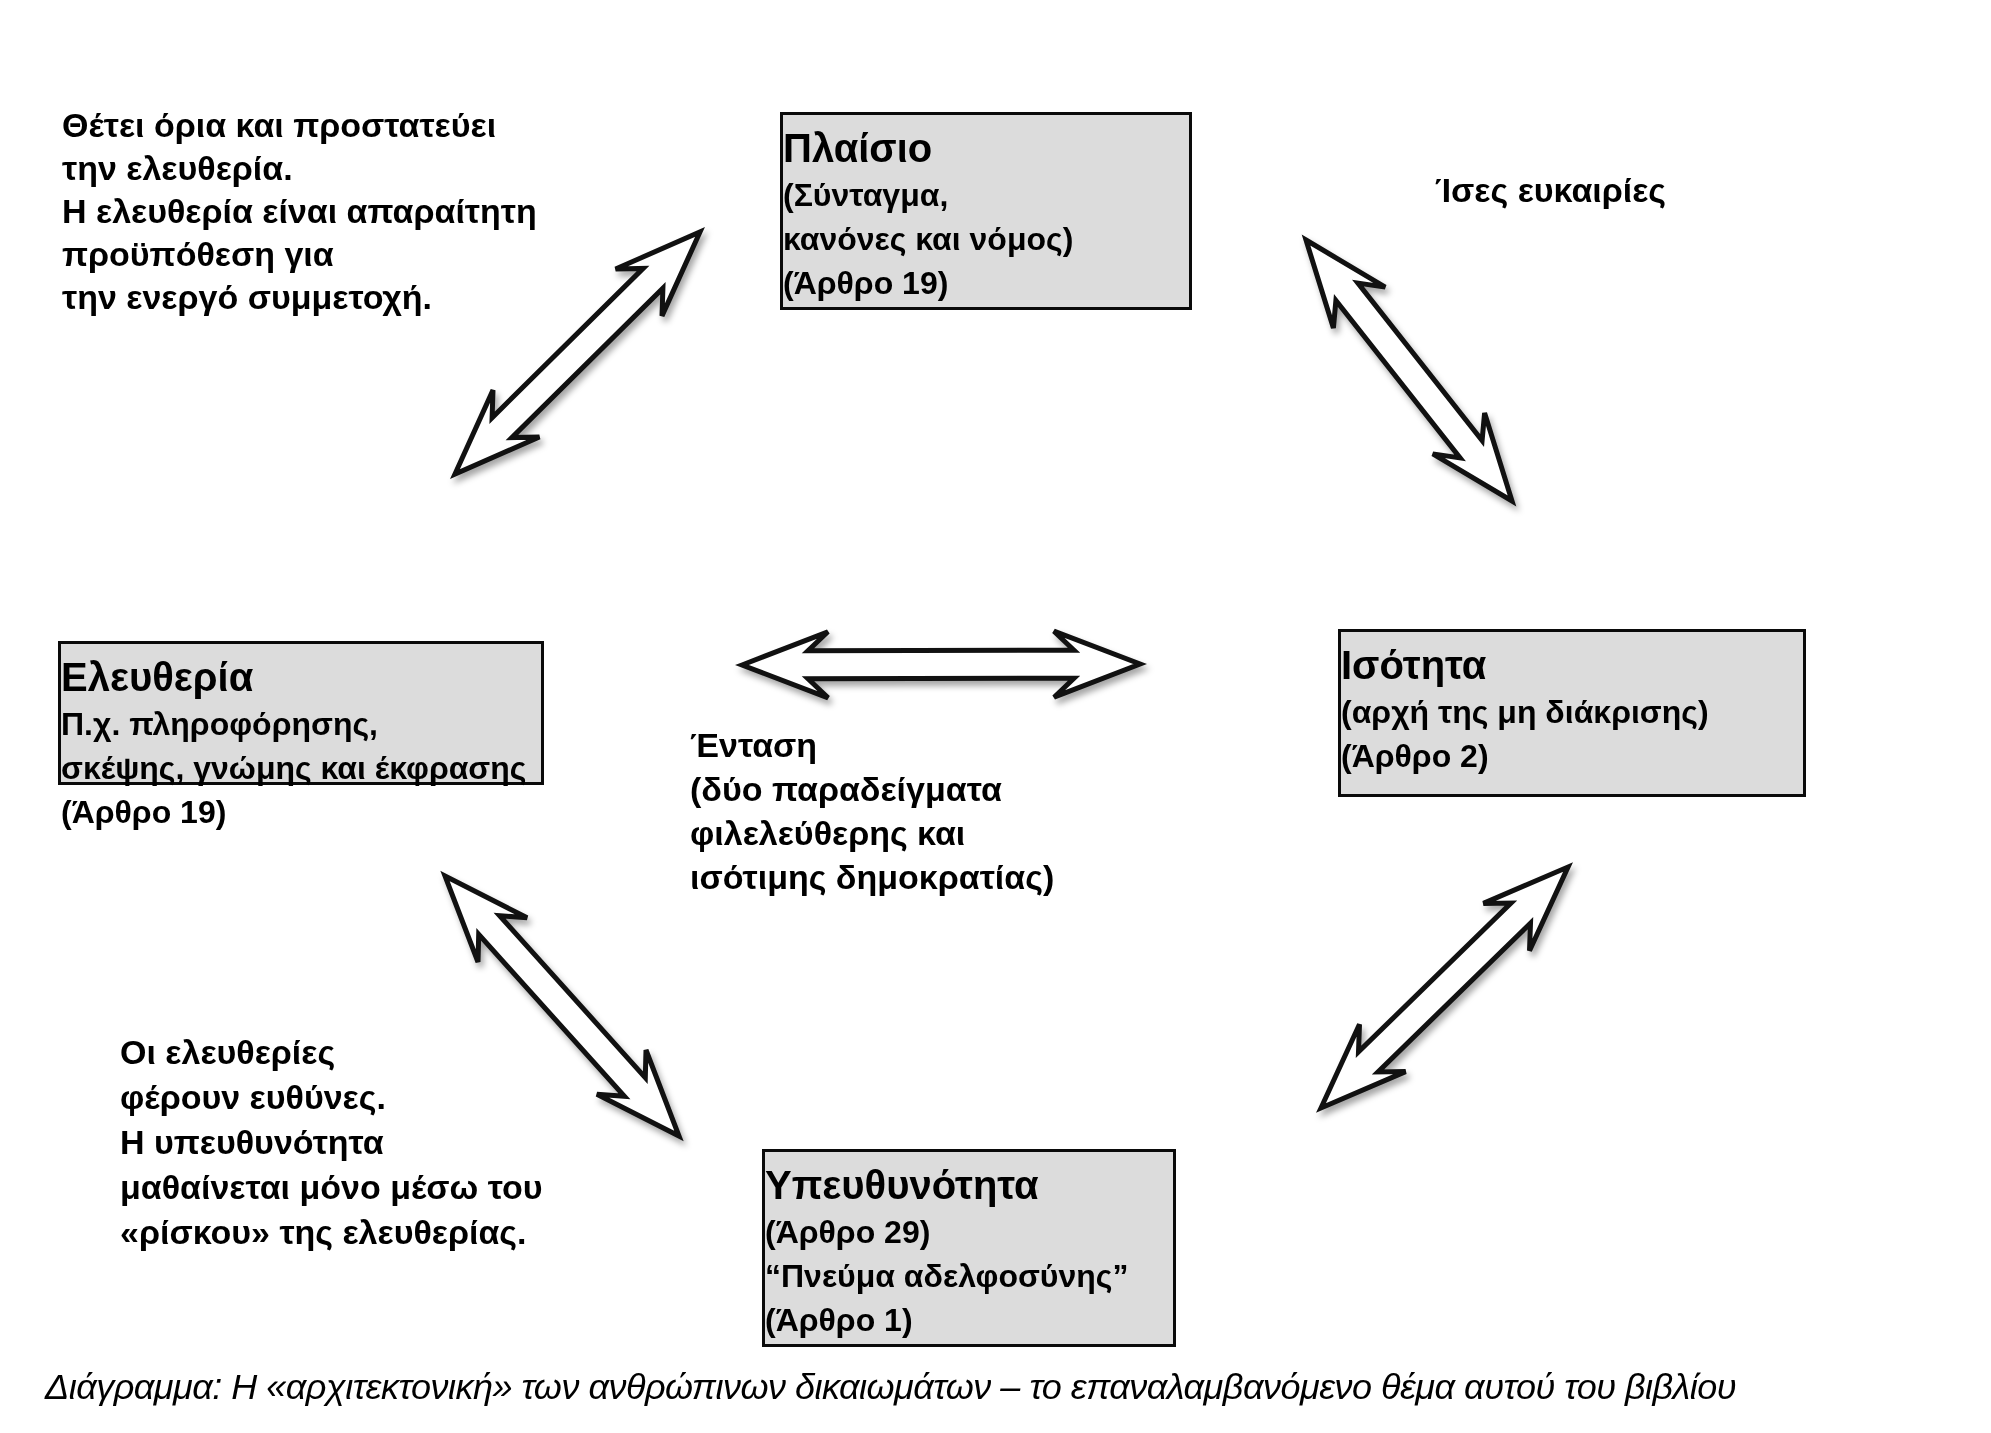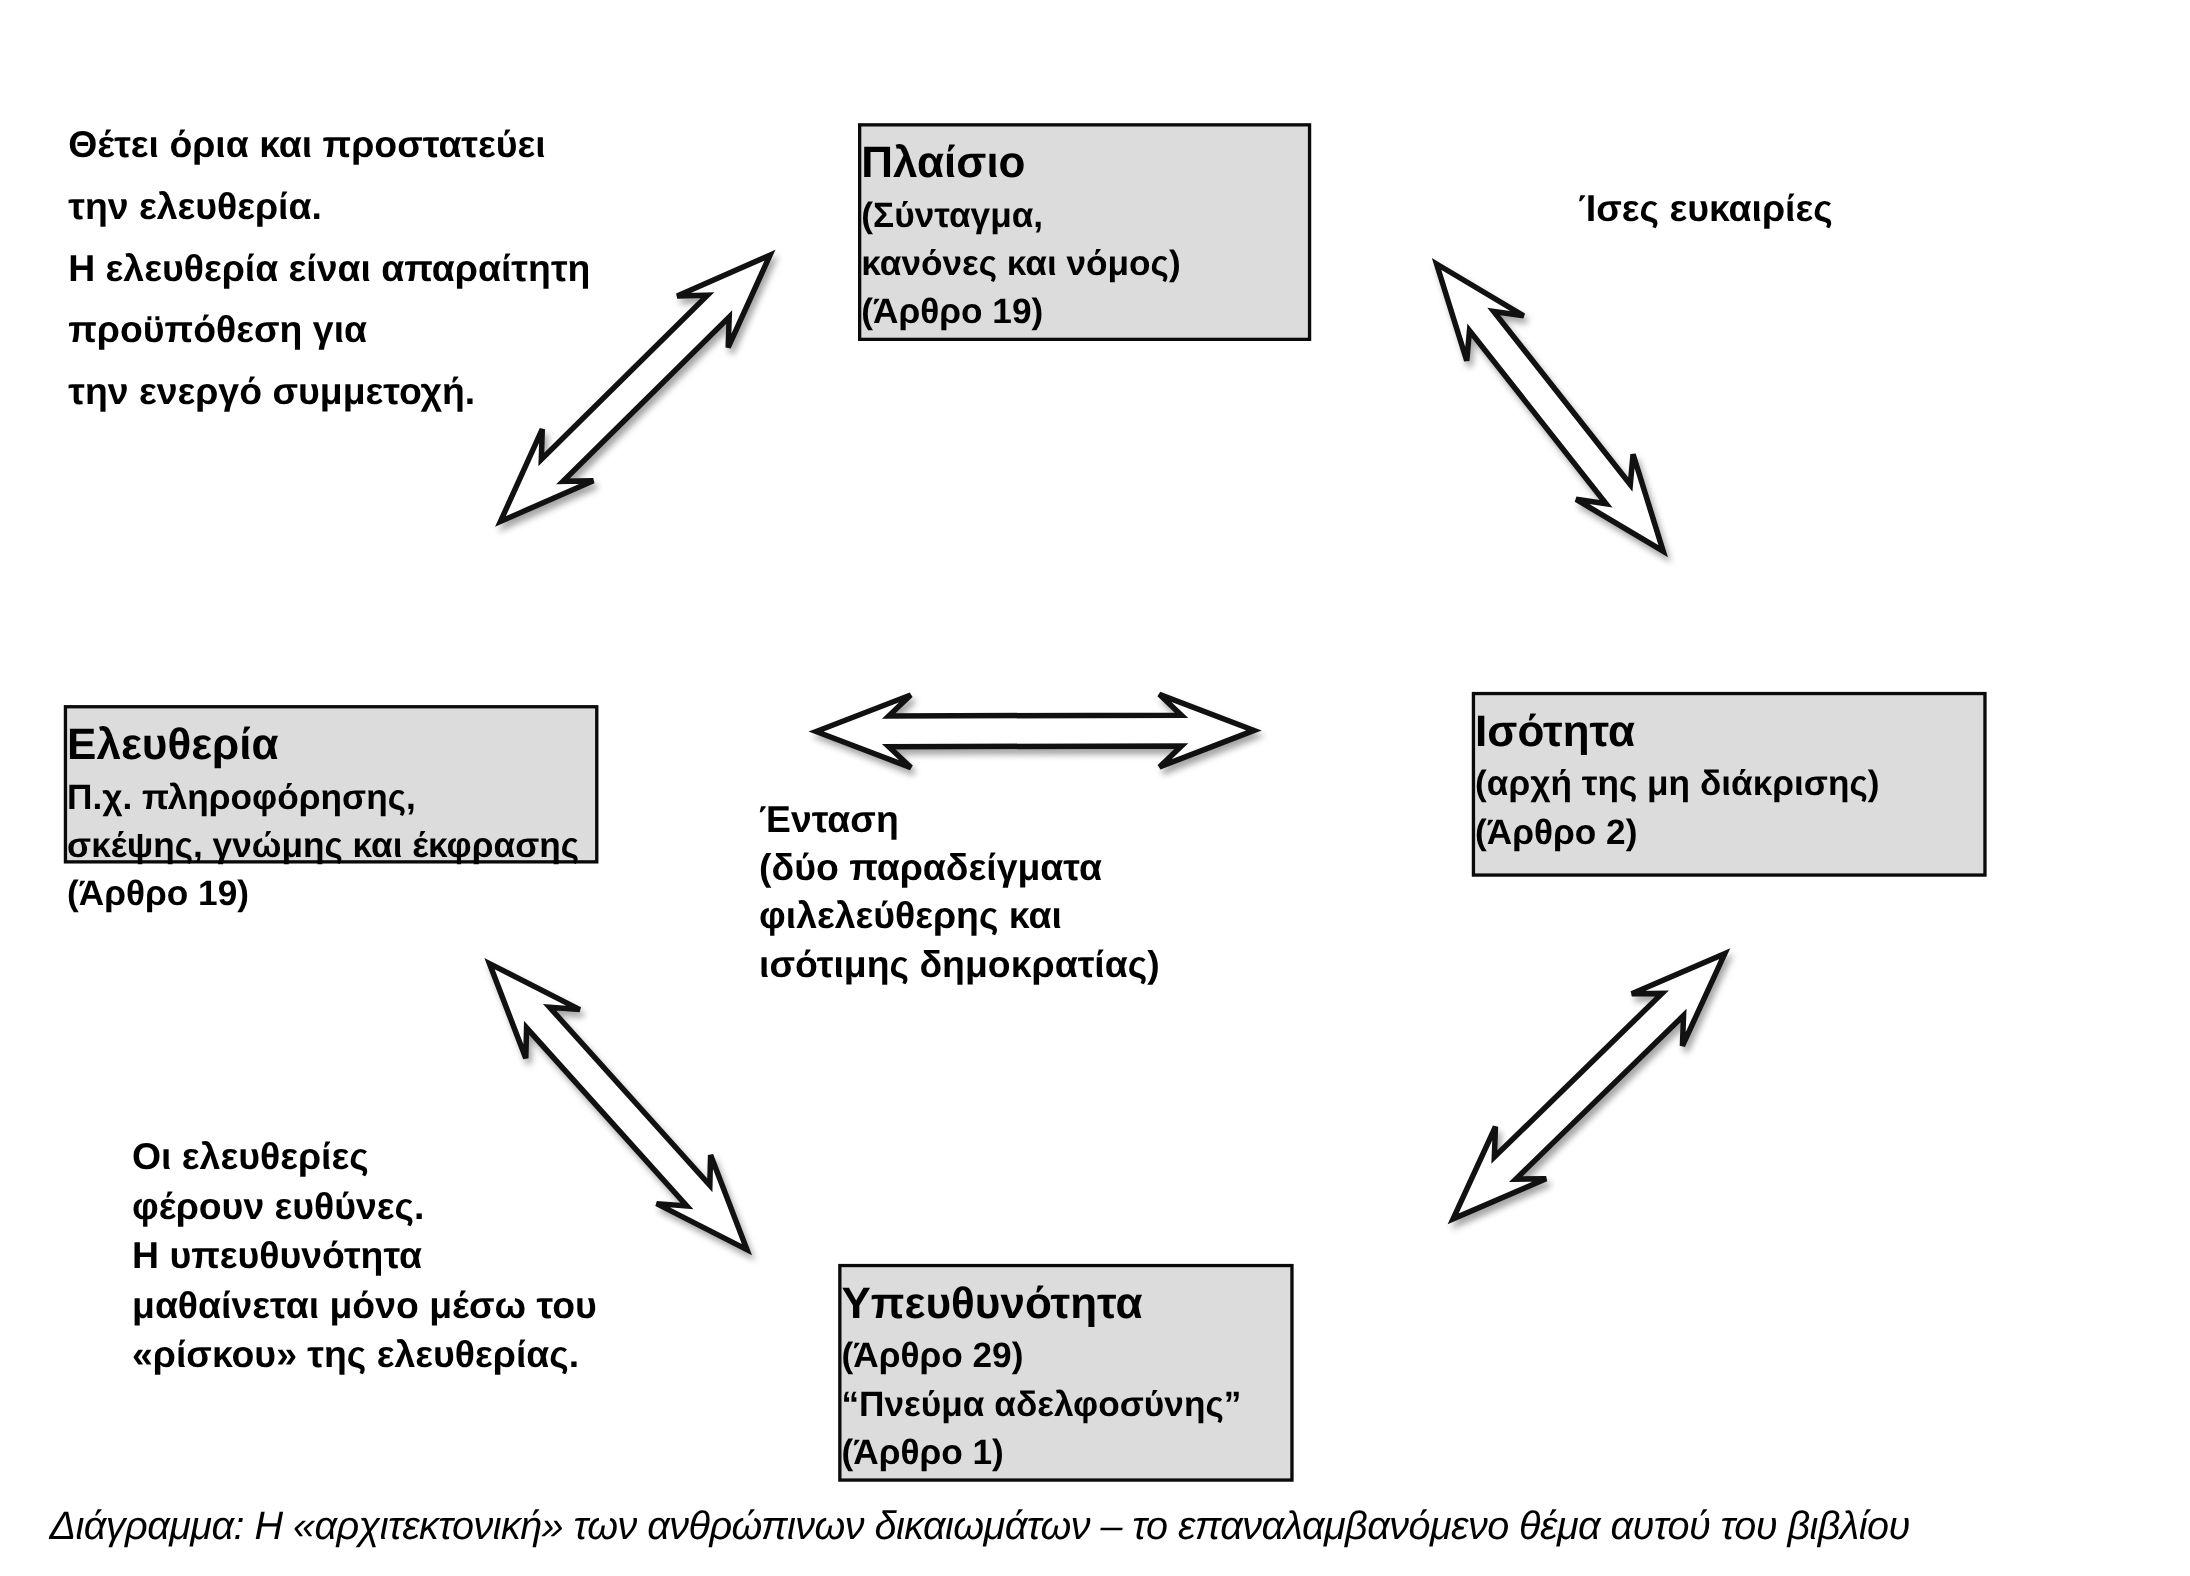--- a/index.html
+++ b/index.html
@@ -45,21 +45,21 @@
     font-weight: bold;
     font-size: 32px;
     line-height: 44px;
     white-space: pre;
   }
   .note {
     position: absolute;
     font-weight: bold;
     color: #000;
     font-size: 34px;
-    line-height: 56px;
+    line-height: 43px;
     white-space: pre;
   }
   .note-top-left    { left: 62px;  top: 104px; }
   .note-equal       { left: 1435px; top: 168px; line-height: 44px; }
   .note-center      { left: 690px; top: 723px; width: 500px; text-align: left; line-height: 44px; }
   .note-bottom-left { left: 120px; top: 1030px; line-height: 45px; }
   .note-bottom-right{ left: 1513px; top: 1032px; line-height: 45px; }
   .box-top    { left: 780px;  top: 75px;   width: 412px; height: 198px; }
   .box-left   { left: 58px;   top: 604px;  width: 486px; height: 144px; }
   .box-right  { left: 1338px; top: 592px;  width: 468px; height: 168px; }

